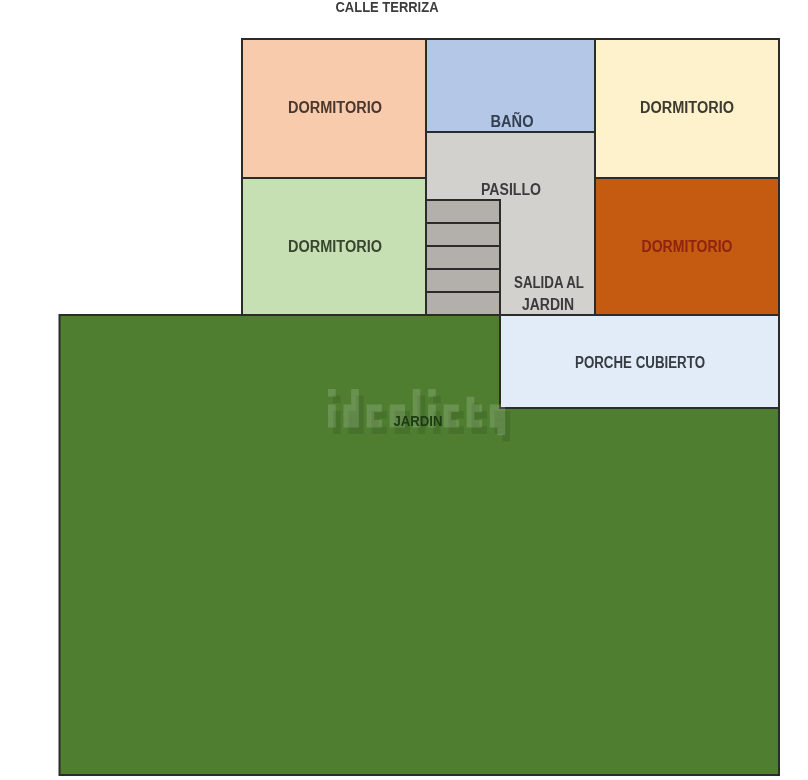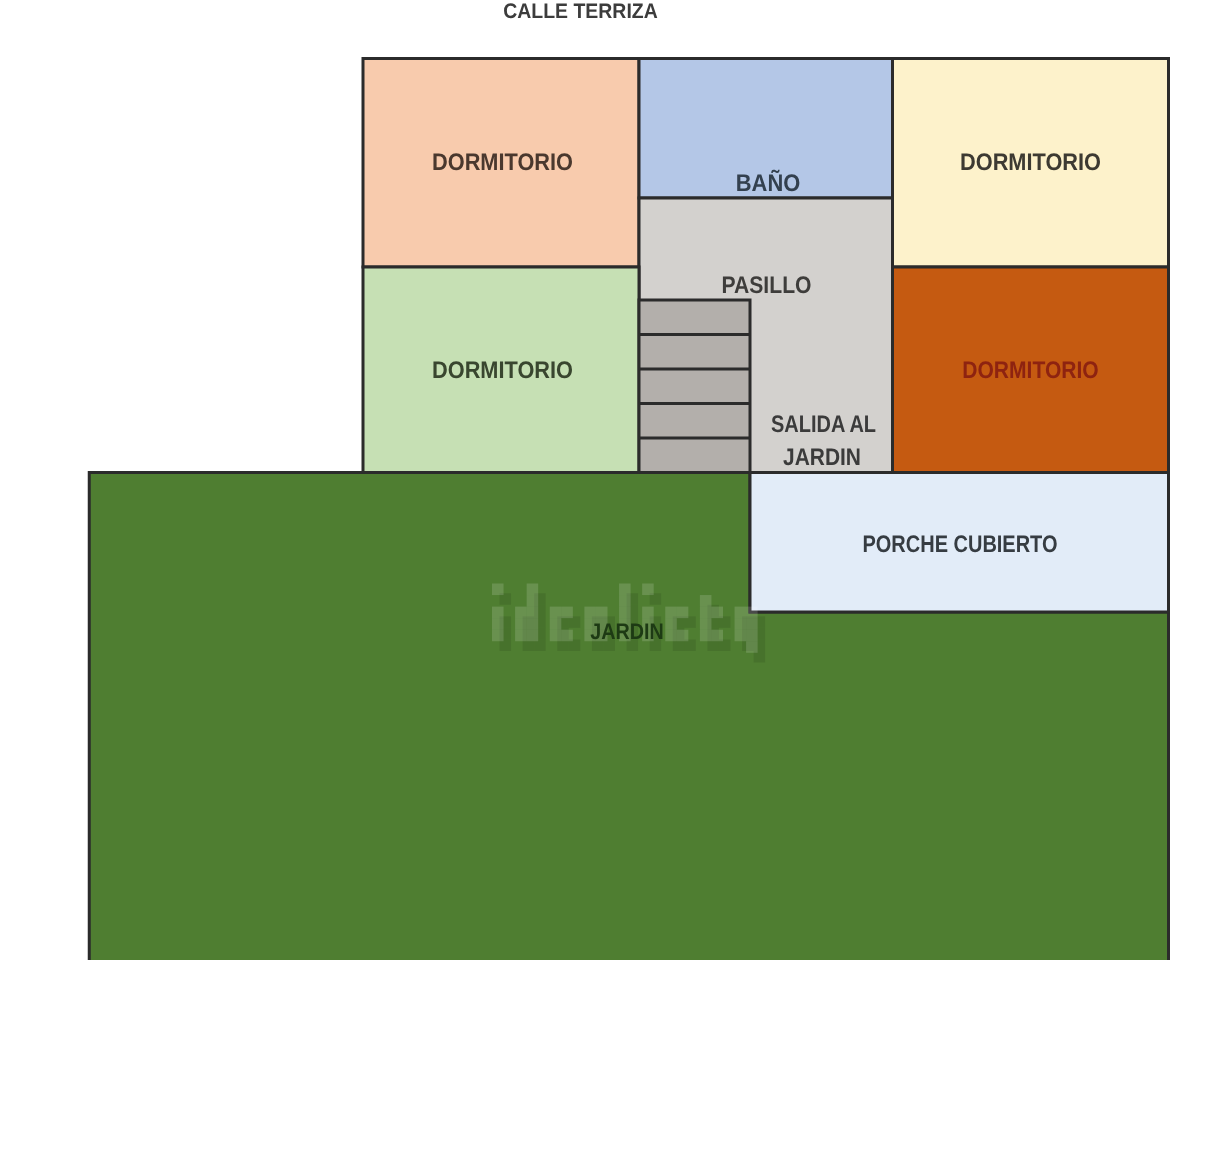--- a/index.html
+++ b/index.html
@@ -1,16 +1,16 @@
 <!DOCTYPE html>
 <html><head>
 <meta charset="utf-8">
 <style>
   html,body{margin:0;padding:0;background:#ffffff;}
-  .wrap{width:808px;height:640px;position:relative;background:#ffffff;overflow:hidden;}
+  .wrap{width:808px;height:780px;position:relative;background:#ffffff;overflow:hidden;}
   svg{display:block;}
   text{font-family:"Liberation Sans",sans-serif;}
 </style>
 </head>
 <body>
 <div class="wrap">
 <svg width="808" height="780" viewBox="0 0 808 780" xmlns="http://www.w3.org/2000/svg">
 
   <rect x="0" y="0" width="808" height="780" fill="#ffffff"></rect>
 

